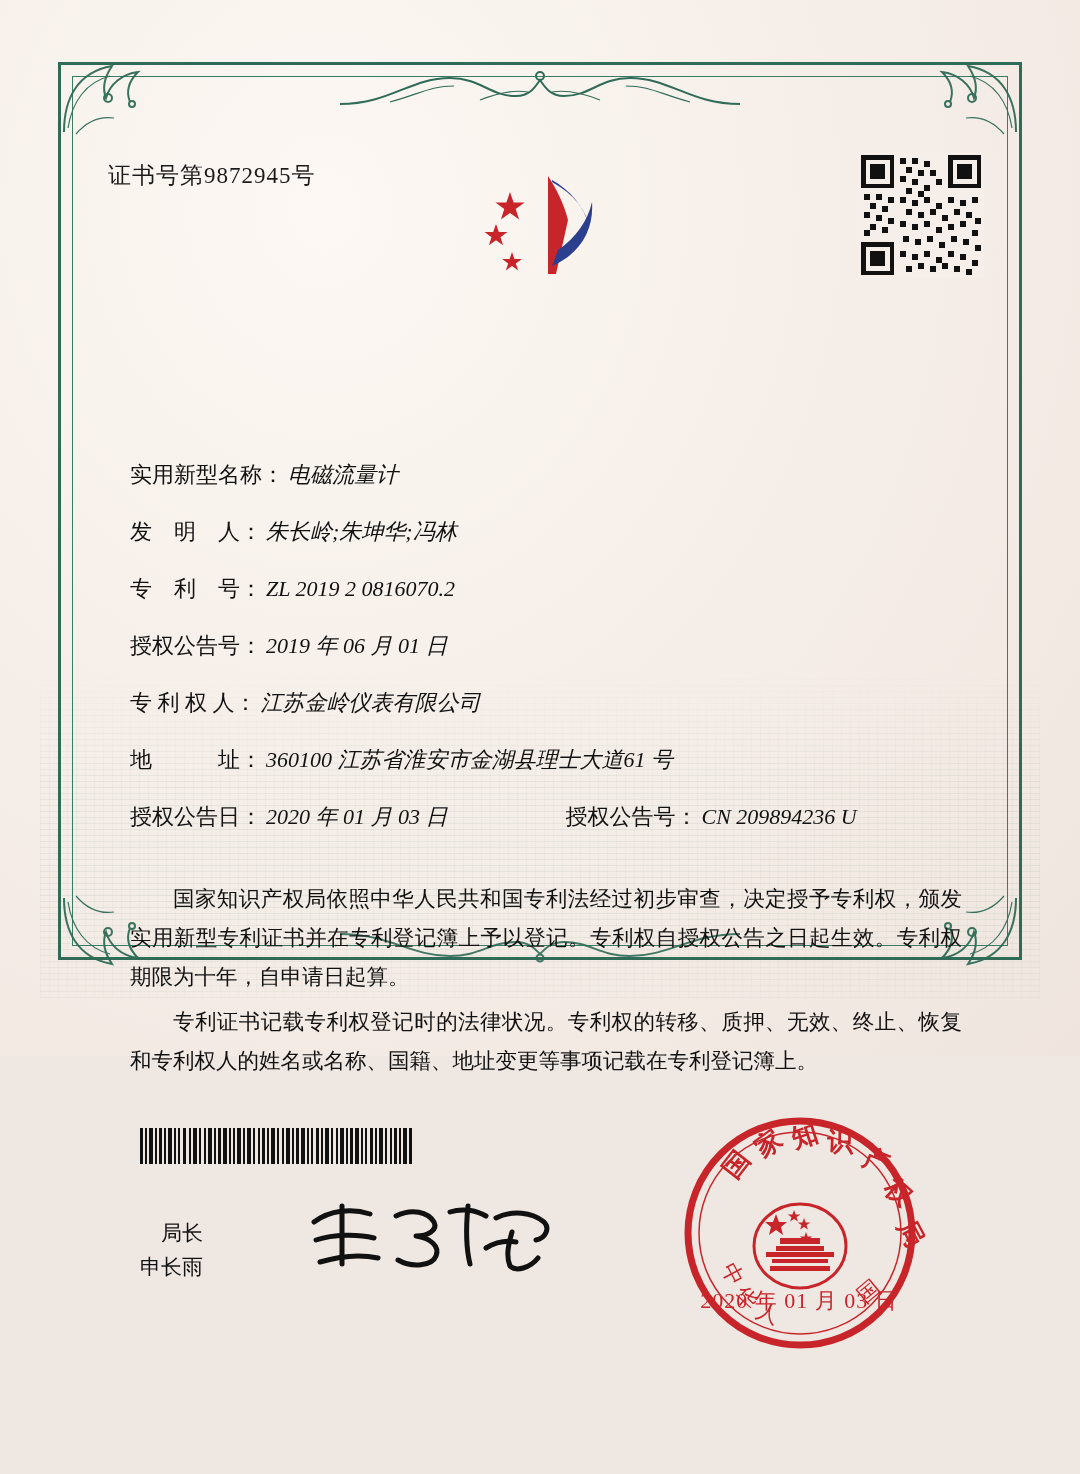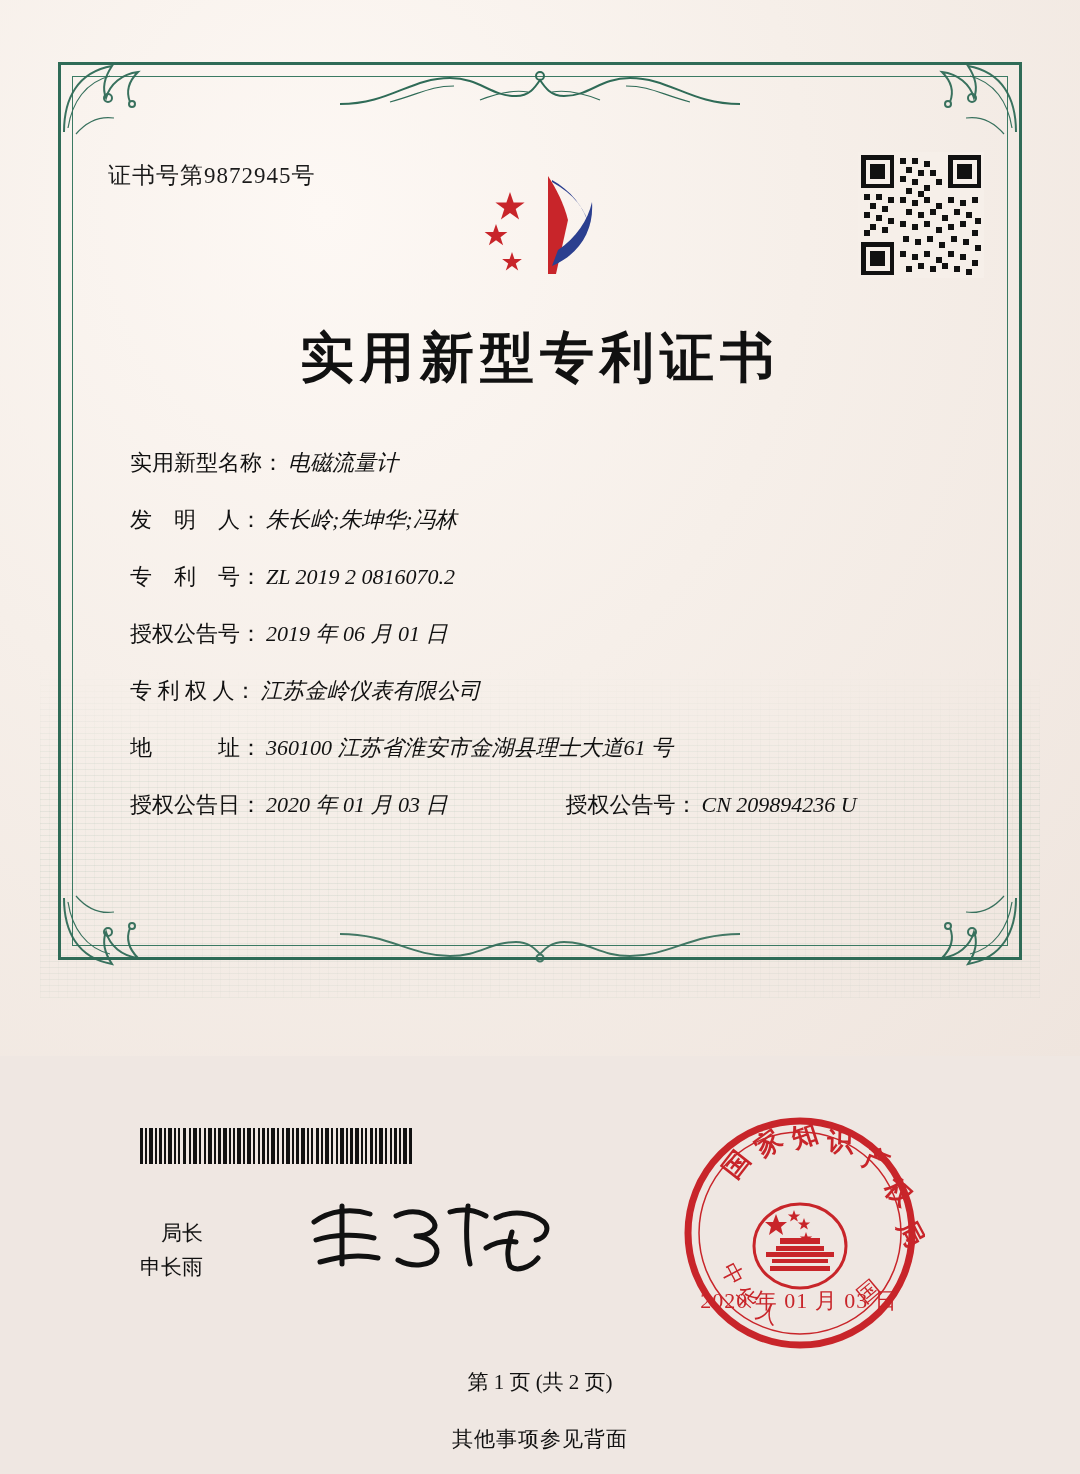--- a/index.html
+++ b/index.html
@@ -67,21 +67,21 @@
   .qr svg{display:block;width:100%;height:100%;}
 
   .title{
     position:absolute;left:0;right:0;top:322px;text-align:center;
     font-size:54px;font-weight:bold;letter-spacing:6px;color:#111;
     font-family:"DejaVu Serif","Liberation Serif",serif;
   }
 
   
   .fields{position:absolute;left:130px;top:448px;width:830px;}
-  .row{display:flex;align-items:baseline;margin-bottom:27px;font-size:22px;color:#111;}
+  .row{display:flex;align-items:baseline;margin-bottom:27px;font-size:22px;color:#111;margin-top:12px;}
   .row .lbl{white-space:pre;}
   .row .val{margin-left:4px;font-style:italic;}
   .row.pub{margin-bottom:18px;}
   .pub .grp2{margin-left:118px;}
 
   .para{
     position:absolute;left:130px;right:118px;top:880px;
     font-size:21.5px;line-height:39px;color:#111;text-align:justify;
   }
   .para p{margin:0 0 6px 0;text-indent:2em;}
@@ -271,21 +271,20 @@
         <rect x="16" y="38" width="2" height="2"></rect>
           <rect x="20" y="37" width="2" height="2"></rect>
           <rect x="24" y="38" width="2" height="2"></rect>
           <rect x="28" y="37" width="2" height="2"></rect>
         <rect x="32" y="38" width="2" height="2"></rect>
           <rect x="36" y="39" width="2" height="2"></rect>
       </g>
     </svg>
   </div>
 
-  <div class="title">实用新型专利证书</div>
 
   <div class="fields">
     <div class="row">
       <span class="lbl">实用新型名称：</span>
       <span class="val">电磁流量计</span>
     </div>
     <div class="row">
       <span class="lbl">发　明　人：</span>
       <span class="val">朱长岭;朱坤华;冯林</span>
     </div>
@@ -306,20 +305,24 @@
       <span class="val">360100 江苏省淮安市金湖县理士大道61 号</span>
     </div>
     <div class="row pub">
       <span class="lbl">授权公告日：</span>
       <span class="val">2020 年 01 月 03 日</span>
       <span class="grp2">授权公告号：</span>
       <span class="val">CN 209894236 U</span>
     </div>
   </div>
 
+  <div class="para">
+    <p>国家知识产权局依照中华人民共和国专利法经过初步审查，决定授予专利权，颁发实用新型专利证书并在专利登记簿上予以登记。专利权自授权公告之日起生效。专利权期限为十年，自申请日起算。</p>
+    <p>专利证书记载专利权登记时的法律状况。专利权的转移、质押、无效、终止、恢复和专利权人的姓名或名称、国籍、地址变更等事项记载在专利登记簿上。</p>
+  </div>
 
   <div class="barcode">
     <svg viewBox="0 0 272 36" shape-rendering="crispEdges">
       <g fill="#111">
         <rect x="0" y="0" width="3" height="36"></rect>
           <rect x="5" y="0" width="1.5" height="36"></rect>
           <rect x="9" y="0" width="4" height="36"></rect>
         <rect x="15" y="0" width="1.5" height="36"></rect>
           <rect x="19" y="0" width="2.5" height="36"></rect>
           <rect x="24" y="0" width="1.5" height="36"></rect>
@@ -427,16 +430,14 @@
           <rect x="-28" y="19" width="56" height="4"></rect>
           <rect x="-30" y="26" width="60" height="5"></rect>
           <rect x="-24" y="6" width="48" height="5"></rect>
           <rect x="-20" y="-2" width="40" height="6"></rect>
         </g>
       </g>
     </svg>
   </div>
   <div class="seal-date">2020 年 01 月 03 日</div>
 
-  <div class="page-no">第 1 页 (共 2 页)</div>
-  <div class="footnote">其他事项参见背面</div>
 
 </div>
 
 </body></html>

